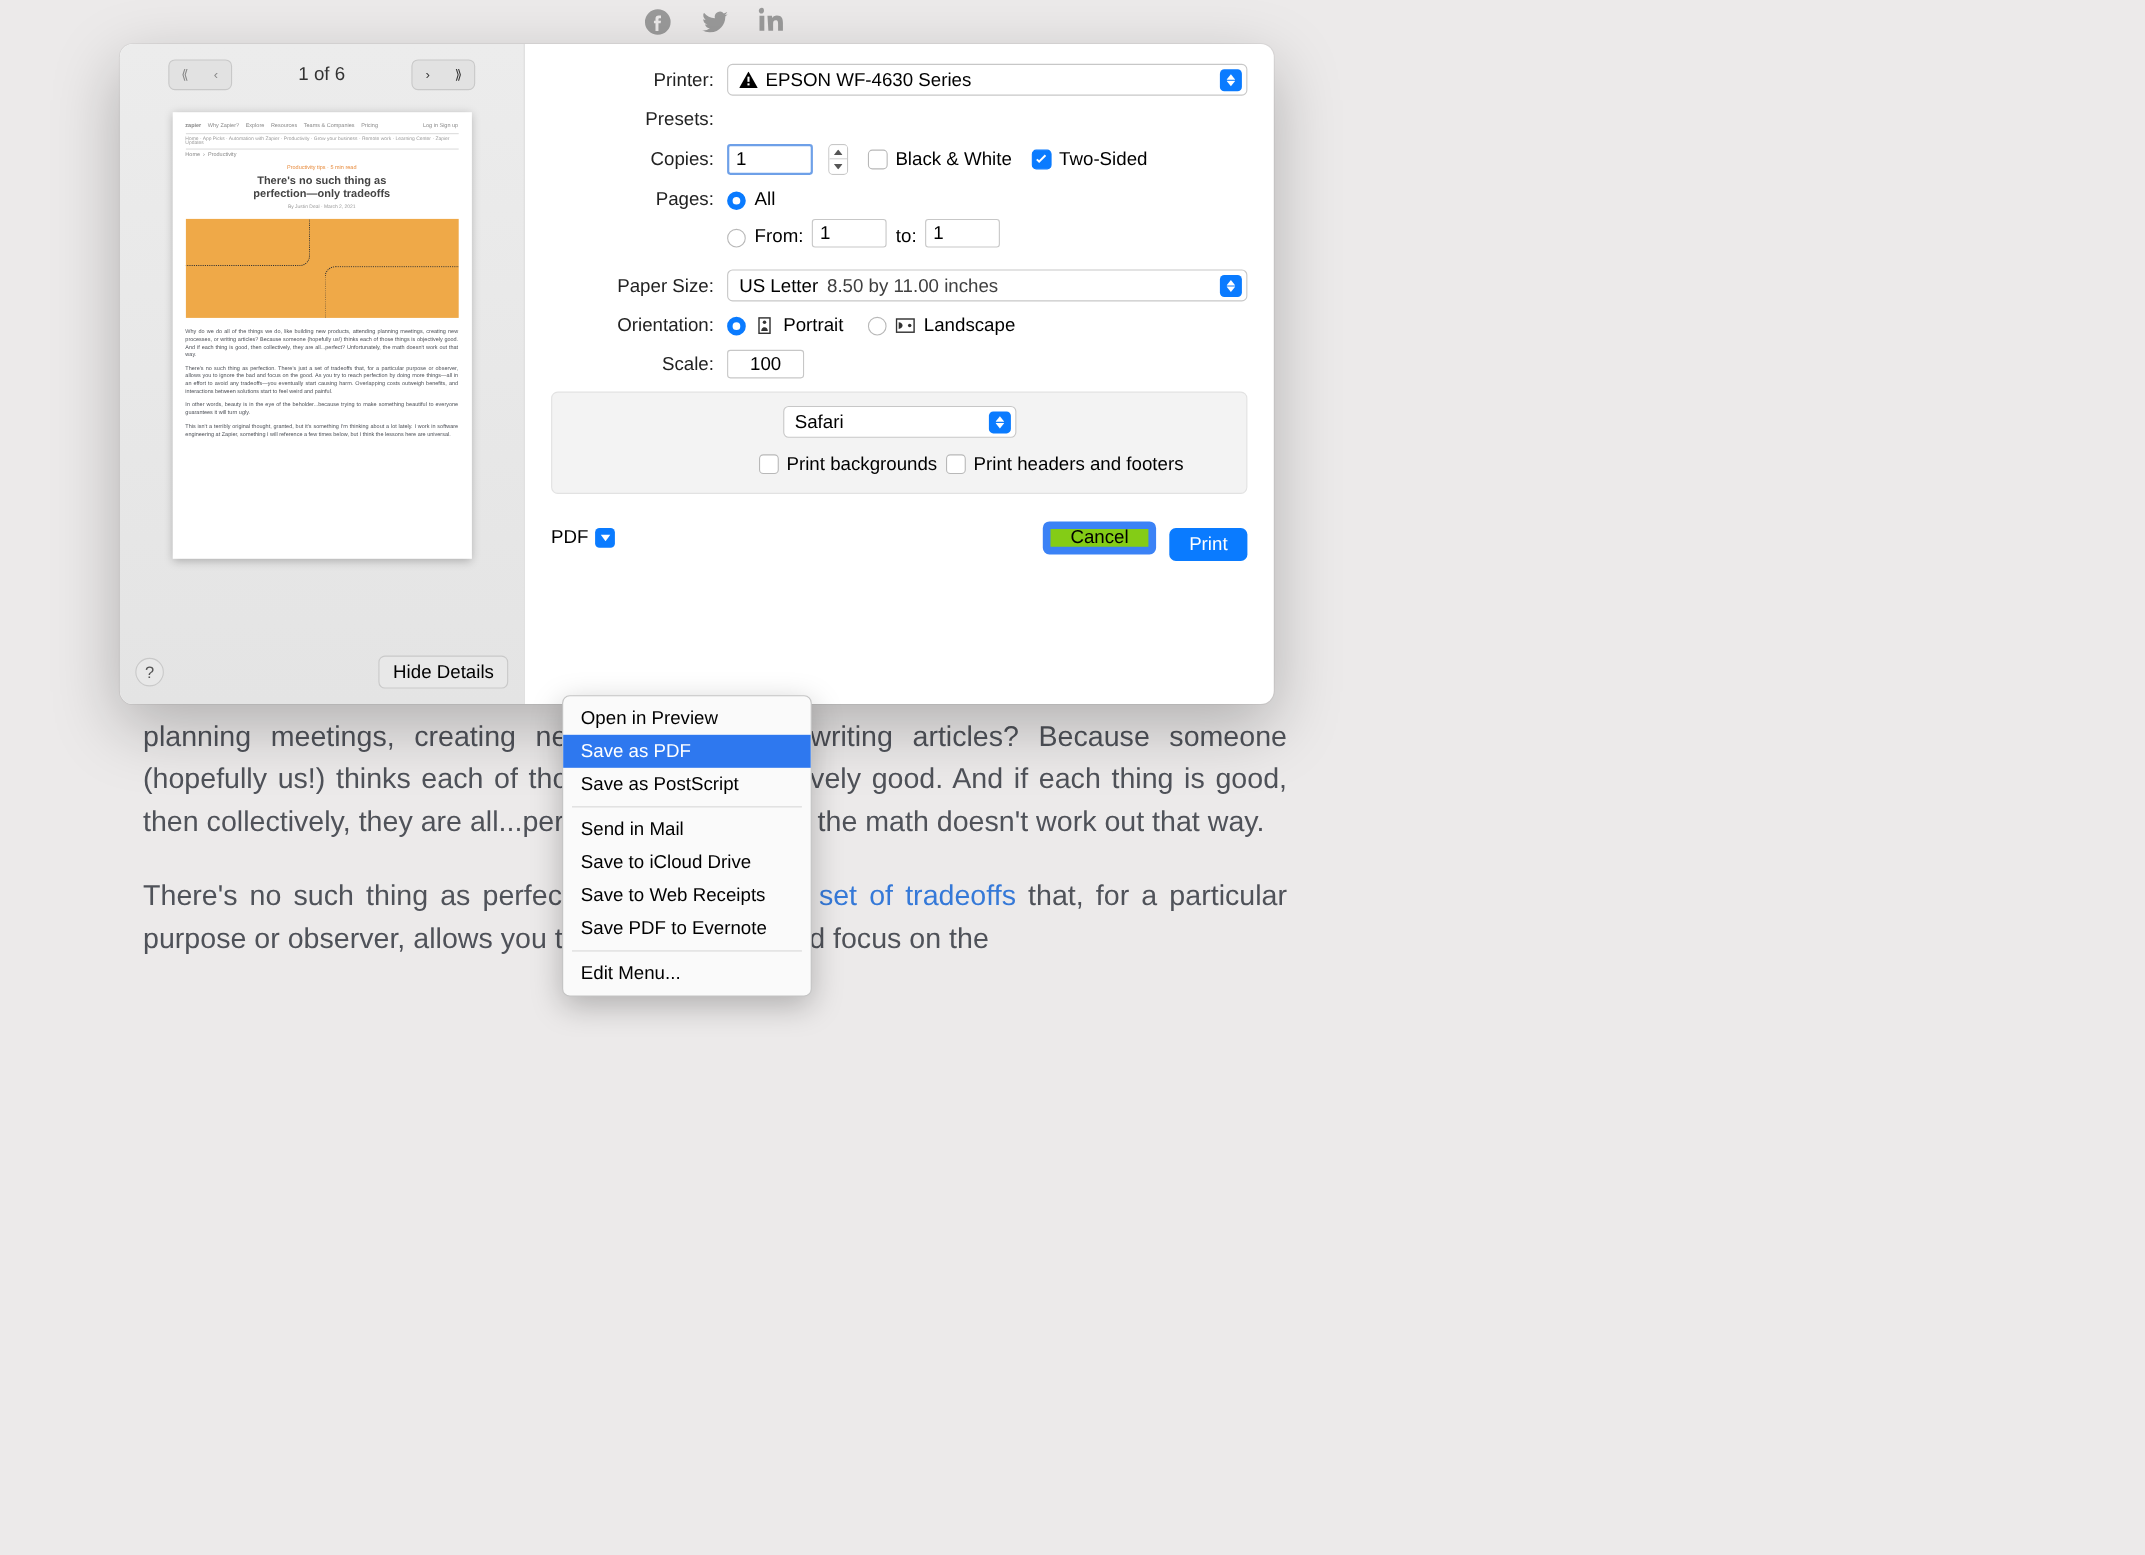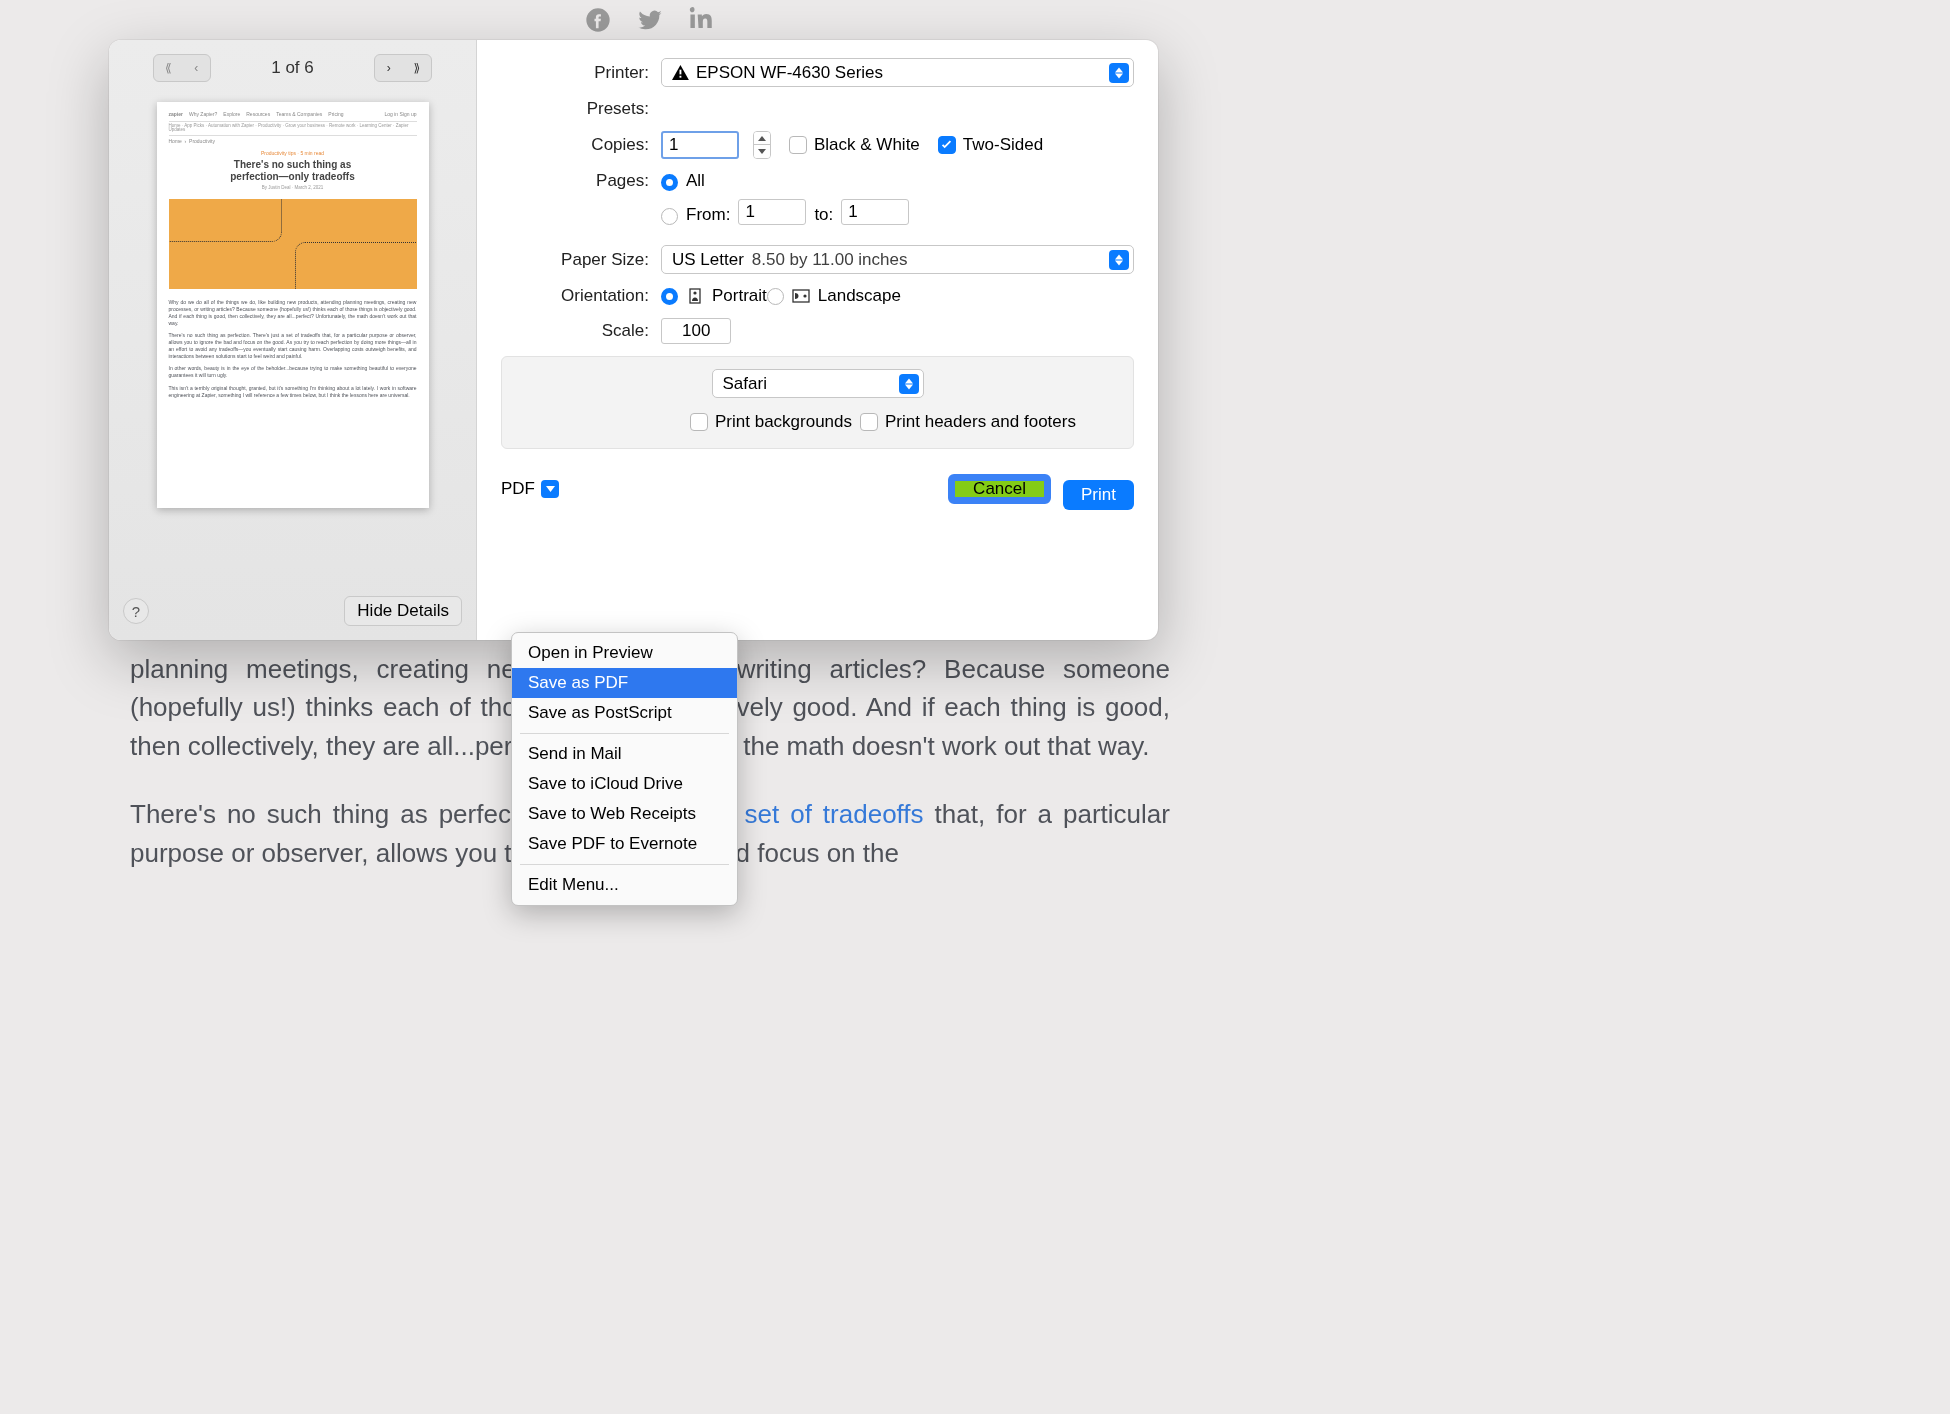--- a/index.html
+++ b/index.html
@@ -55,21 +55,21 @@
 .chk{display:flex;align-items:center;gap:7px;font-size:17px;}
 .chk-box{width:18px;height:18px;border:1px solid #b8b8b8;border-radius:4px;display:flex;align-items:center;justify-content:center;background:#fff;}
 .chk-box.checked{background:#0a7bff;border-color:#0a7bff;}
 .chk-box.checked svg{width:11px;height:11px;fill:#fff;}
 .radio-row{display:flex;align-items:flex-end;gap:8px;font-size:17px;margin-bottom:8px;}
 .radio{width:17px;height:17px;border-radius:50%;border:1px solid #b8b8b8;display:flex;align-items:center;justify-content:center;background:#fff;}
 .radio.sel{border:5px solid #0a7bff;}
 .small-input{width:68px;height:26px;border:1px solid #c7c7c7;border-radius:3px;padding:0 6px;font-size:17px;}
 .paper-select{display:flex;align-items:center;justify-content:space-between;}
 .paper-select .dim{color:#404040;margin-left:8px;}
-.orient-row{display:flex;align-items:center;}
+.orient-row{display:flex;align-items:center;gap:22px;}
 .orient-opt{display:flex;align-items:center;gap:7px;font-size:17px;}
 .orient-ico{width:20px;height:16px;display:inline-flex;align-items:center;justify-content:center;}
 .orient-ico svg{fill:#333;}
 .scale-input{width:70px;height:26px;border:1px solid #c7c7c7;border-radius:3px;padding:0 20px;font-size:17px;}
 
 .app-section{margin:10px 0 0 0;background:#f3f3f3;border:1px solid #e2e2e2;border-radius:6px;padding:12px 16px 16px;}
 .app-select{width:212px;margin:0 auto 14px;}
 .app-chks{display:flex;flex-direction:row;gap:8px;padding-left:172px;}
 
 .dialog-footer{display:flex;align-items:center;padding:12px 24px 16px;border-top:none;}

